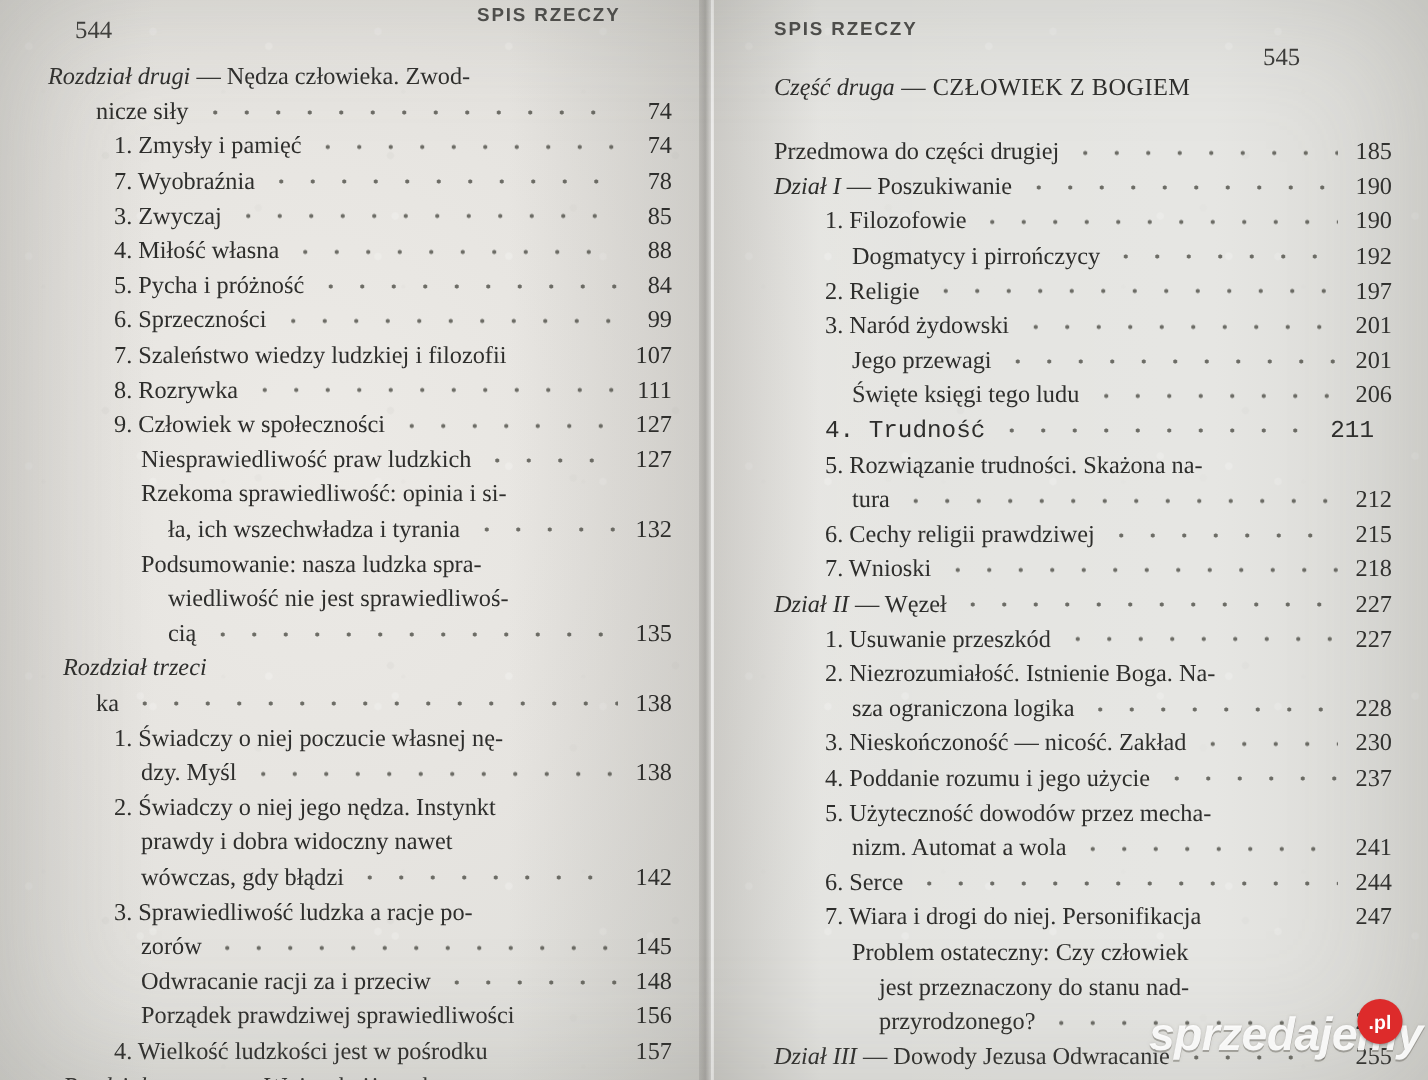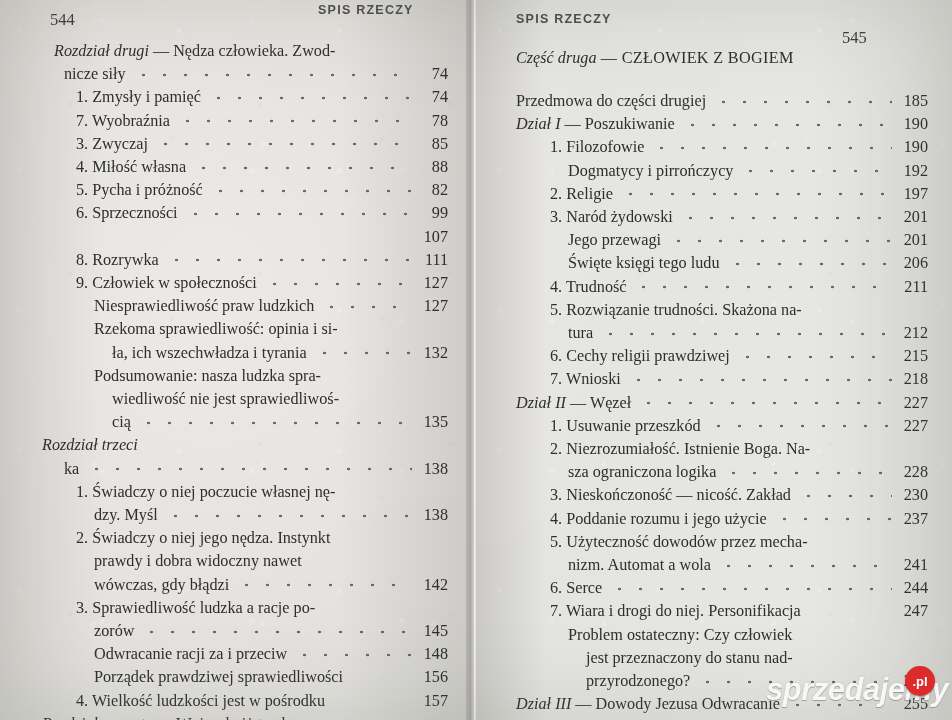--- a/index.html
+++ b/index.html
@@ -184,21 +184,21 @@
 
   <div class="shade-left"></div>
   <div class="shade-right"></div>
   <div class="gutter"></div>
   <div class="gutter-edge"></div>
 
   <div class="col col-left">
     <div class="runhead" style="left:318px; top:3px;">SPIS RZECZY</div>
     <div class="folio" style="left:50px; top:10px;">544</div>
     <div class="toc" id="left-toc" style="left:0; top:40px;">
-        <div class="row i0" style="padding-left: 54px; padding-right: 22px;">
+        <div class="row i0" style="padding-left: 32px; padding-right: 22px;">
           <span class="label">
             <span class="txt ital">Rozdział drugi</span>
             <span class="txt"> — Nędza człowieka. Zwod-</span>
           </span>
           <span class="leader none"></span>
           <span class="pnum blank" style="width: 30px;"></span>
         </div>
         <div class="row i1" style="padding-left: 64px; padding-right: 22px;">
           <span class="label">
             <span class="txt">nicze siły</span>
@@ -232,30 +232,33 @@
             <span class="txt">4. Miłość własna</span>
           </span>
           <span class="leader"></span>
           <span class="pnum" style="width: 30px;">88</span>
         </div>
         <div class="row i2" style="padding-left: 76px; padding-right: 22px;">
           <span class="label">
             <span class="txt">5. Pycha i próżność</span>
           </span>
           <span class="leader"></span>
-          <span class="pnum" style="width: 30px;">82</span>
+          <span class="pnum" style="width: 30px;">84</span>
         </div>
         <div class="row i2" style="padding-left: 76px; padding-right: 22px;">
           <span class="label">
             <span class="txt">6. Sprzeczności</span>
           </span>
           <span class="leader"></span>
           <span class="pnum" style="width: 30px;">99</span>
         </div>
         <div class="row i2" style="padding-left: 76px; padding-right: 22px;">
+          <span class="label">
+            <span class="txt">7. Szaleństwo wiedzy ludzkiej i filozofii</span>
+          </span>
           <span class="leader none"></span>
           <span class="pnum" style="width: 30px;">107</span>
         </div>
         <div class="row i2" style="padding-left: 76px; padding-right: 22px;">
           <span class="label">
             <span class="txt">8. Rozrywka</span>
           </span>
           <span class="leader"></span>
           <span class="pnum" style="width: 30px;">111</span>
         </div>
@@ -465,21 +468,21 @@
           <span class="leader"></span>
           <span class="pnum" style="width: 30px;">201</span>
         </div>
         <div class="row i3" style="padding-left: 94px; padding-right: 24px;">
           <span class="label">
             <span class="txt">Święte księgi tego ludu</span>
           </span>
           <span class="leader"></span>
           <span class="pnum" style="width: 30px;">206</span>
         </div>
-        <div class="row i2" style="padding-left: 76px; padding-right: 24px;">
+        <div class="row i2" style="padding-left: 76px; padding-right: 36px; font-family: Liberation Mono, monospace;">
           <span class="label">
             <span class="txt">4. Trudność</span>
           </span>
           <span class="leader"></span>
           <span class="pnum" style="width: 30px;">211</span>
         </div>
         <div class="row i2" style="padding-left: 76px; padding-right: 24px;">
           <span class="label">
             <span class="txt">5. Rozwiązanie trudności. Skażona na-</span>
           </span>

